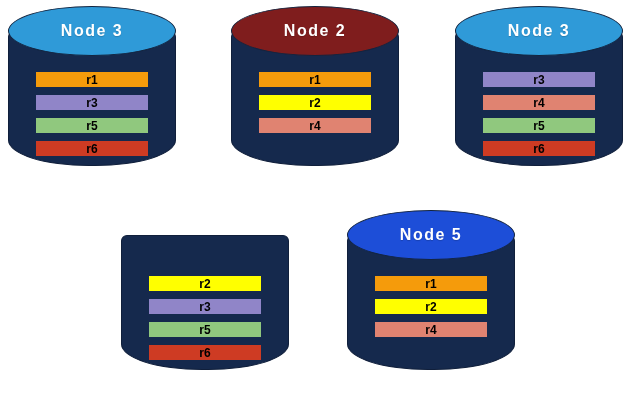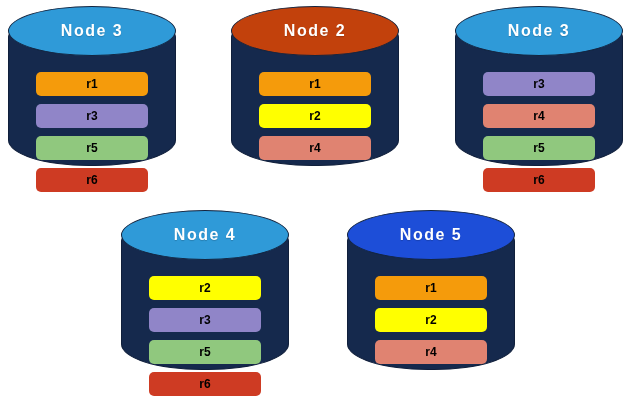--- a/index.html
+++ b/index.html
@@ -62,23 +62,23 @@
   
   .replica-stack {
     position: absolute;
     left: 28px;
     right: 28px;
     top: 66px;
     z-index: 4;
   }
 
   .replica-bar {
-    height: 24px;
+    height: 15px;
     margin-bottom: 8px;
-    border-radius: 5px;
+    border-radius: 0;
     display: flex;
     align-items: center;
     justify-content: center;
     font-size: 12px;
     font-weight: bold;
     color: #000000;
     line-height: 1;
   }
   .replica-bar:last-child {
     margin-bottom: 0;
@@ -100,21 +100,21 @@
         <span class="node-label">Node  3</span>
       </div>
     </div>
     <div class="node" style="left: 231px; top: 6px; width: 168px; height: 160px;">
       <div class="node-body" style="height: 135px;"></div>
       <div class="replica-stack">
         <div class="replica-bar" style="background: rgb(245, 155, 11);">r1</div>
         <div class="replica-bar" style="background: rgb(255, 255, 0);">r2</div>
         <div class="replica-bar" style="background: rgb(224, 131, 113);">r4</div>
       </div>
-      <div class="node-lid" style="background: #c2410c;">
+      <div class="node-lid" style="background: #7f1d1d;">
         <span class="node-label">Node  2</span>
       </div>
     </div>
     <div class="node" style="left: 455px; top: 6px; width: 168px; height: 160px;">
       <div class="node-body" style="height: 135px;"></div>
       <div class="replica-stack">
         <div class="replica-bar" style="background: rgb(144, 133, 200);">r3</div>
         <div class="replica-bar" style="background: rgb(224, 131, 113);">r4</div>
         <div class="replica-bar" style="background: rgb(144, 200, 126);">r5</div>
         <div class="replica-bar" style="background: rgb(206, 59, 35);">r6</div>
@@ -124,23 +124,20 @@
       </div>
     </div>
     <div class="node" style="left: 121px; top: 210px; width: 168px; height: 160px;">
       <div class="node-body" style="height: 135px;"></div>
       <div class="replica-stack">
         <div class="replica-bar" style="background: rgb(255, 255, 0);">r2</div>
         <div class="replica-bar" style="background: rgb(144, 133, 200);">r3</div>
         <div class="replica-bar" style="background: rgb(144, 200, 126);">r5</div>
         <div class="replica-bar" style="background: rgb(206, 59, 35);">r6</div>
       </div>
-      <div class="node-lid" style="background: rgb(47, 154, 216);">
-        <span class="node-label">Node  4</span>
-      </div>
     </div>
     <div class="node" style="left: 347px; top: 210px; width: 168px; height: 160px;">
       <div class="node-body" style="height: 135px;"></div>
       <div class="replica-stack">
         <div class="replica-bar" style="background: rgb(245, 155, 11);">r1</div>
         <div class="replica-bar" style="background: rgb(255, 255, 0);">r2</div>
         <div class="replica-bar" style="background: rgb(224, 131, 113);">r4</div>
       </div>
       <div class="node-lid" style="background: #1d4ed8;">
         <span class="node-label">Node  5</span>

